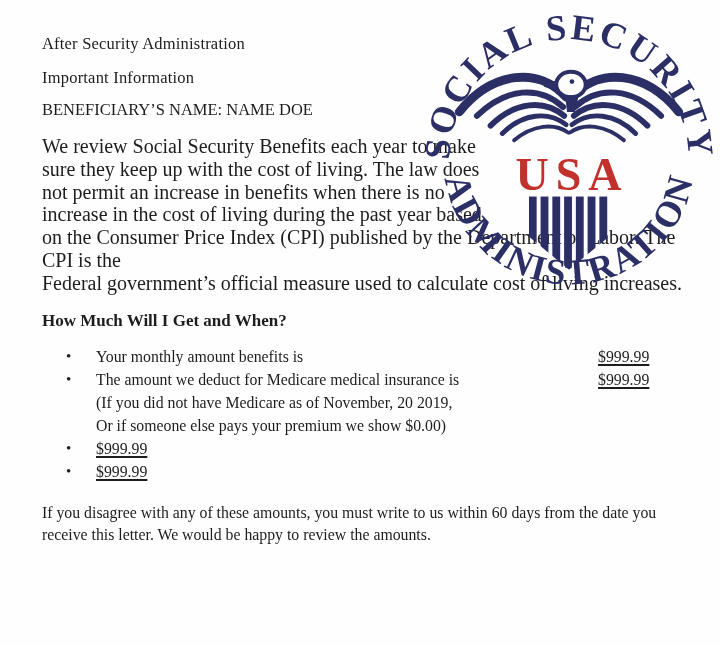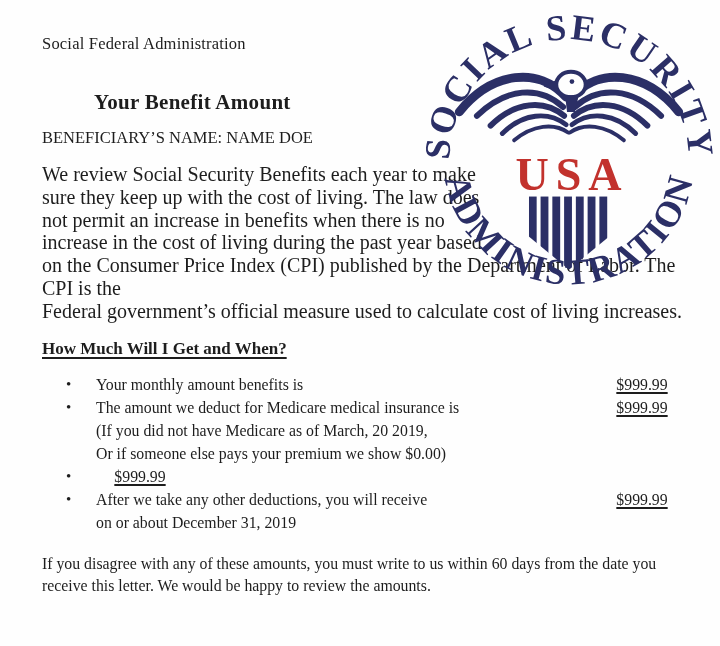--- a/index.html
+++ b/index.html
@@ -43,21 +43,20 @@
     margin-top: 15px;
     font-size: 20px;
     line-height: 22.8px;
     white-space: pre-line;
     width: 646px;
   }
   .section-heading {
     margin-top: 15px;
     font-size: 17px;
     font-weight: bold;
-    text-decoration: underline;
     text-decoration-thickness: 2px;
     text-underline-offset: 3px;
     line-height: 22px;
   }
   .benefit-list {
     margin-top: 13px;
   }
   .benefit-item {
     display: flex;
     align-items: flex-start;
@@ -71,21 +70,21 @@
     font-size: 15px;
     flex: 0 0 auto;
   }
   .benefit-text {
     flex: 1 1 auto;
     white-space: pre-line;
   }
   .benefit-amount {
     flex: 0 0 auto;
     width: 88px;
-    text-align: center;
+    text-align: left;
     text-decoration: underline;
     text-decoration-thickness: 1.5px;
     text-underline-offset: 2px;
   }
   .closing-paragraph {
     margin-top: 19px;
     font-size: 15.8px;
     line-height: 22.8px;
     white-space: pre-line;
   }
@@ -154,23 +153,23 @@
         <rect x="121" y="190" width="8" height="80"></rect>
         <rect x="133" y="190" width="8" height="80"></rect>
         <rect x="145" y="190" width="8" height="80"></rect>
         <rect x="157" y="190" width="8" height="80"></rect>
         <rect x="169" y="190" width="8" height="80"></rect>
         <rect x="181" y="190" width="8" height="80"></rect>
       </g>
     </svg>
   </div>
 
-  <div class="letterhead-line">Social Federal Administration</div>
-
-  <div class="doc-title">Your Benefit Amount</div>
+  <div class="letterhead-line">After Security Administration</div>
+  <div class="letterhead-line">Important Information</div>
+
 
   <div class="beneficiary-line">BENEFICIARY’S NAME: NAME DOE</div>
 
   <div class="body-paragraph">We review Social Security Benefits each year to make
 sure they keep up with the cost of living. The law does
 not permit an increase in benefits when there is no
 increase in the cost of living during the past year based
 on the Consumer Price Index (CPI) published by the Department of Labor. The CPI is the
 Federal government’s official measure used to calculate cost of living increases.</div>
 
@@ -180,34 +179,32 @@
 
     <div class="benefit-item">
       <span class="bullet-marker">•</span>
       <span class="benefit-text">Your monthly amount benefits is</span>
       <span class="benefit-amount">$999.99</span>
     </div>
 
     <div class="benefit-item">
       <span class="bullet-marker">•</span>
       <span class="benefit-text">The amount we deduct for Medicare medical insurance is
-(If you did not have Medicare as of March, 20 2019,
+(If you did not have Medicare as of November, 20 2019,
 Or if someone else pays your premium we show $0.00)</span>
       <span class="benefit-amount">$999.99</span>
     </div>
 
     <div class="benefit-item">
       <span class="bullet-marker">•</span>
       <span class="benefit-amount">$999.99</span>
     </div>
 
     <div class="benefit-item">
       <span class="bullet-marker">•</span>
-      <span class="benefit-text">After we take any other deductions, you will receive
-on or about December 31, 2019</span>
       <span class="benefit-amount">$999.99</span>
     </div>
 
   </div>
 
   <div class="closing-paragraph">If you disagree with any of these amounts, you must write to us within 60 days from the date you
 receive this letter. We would be happy to review the amounts.</div>
 
 </div>
 

